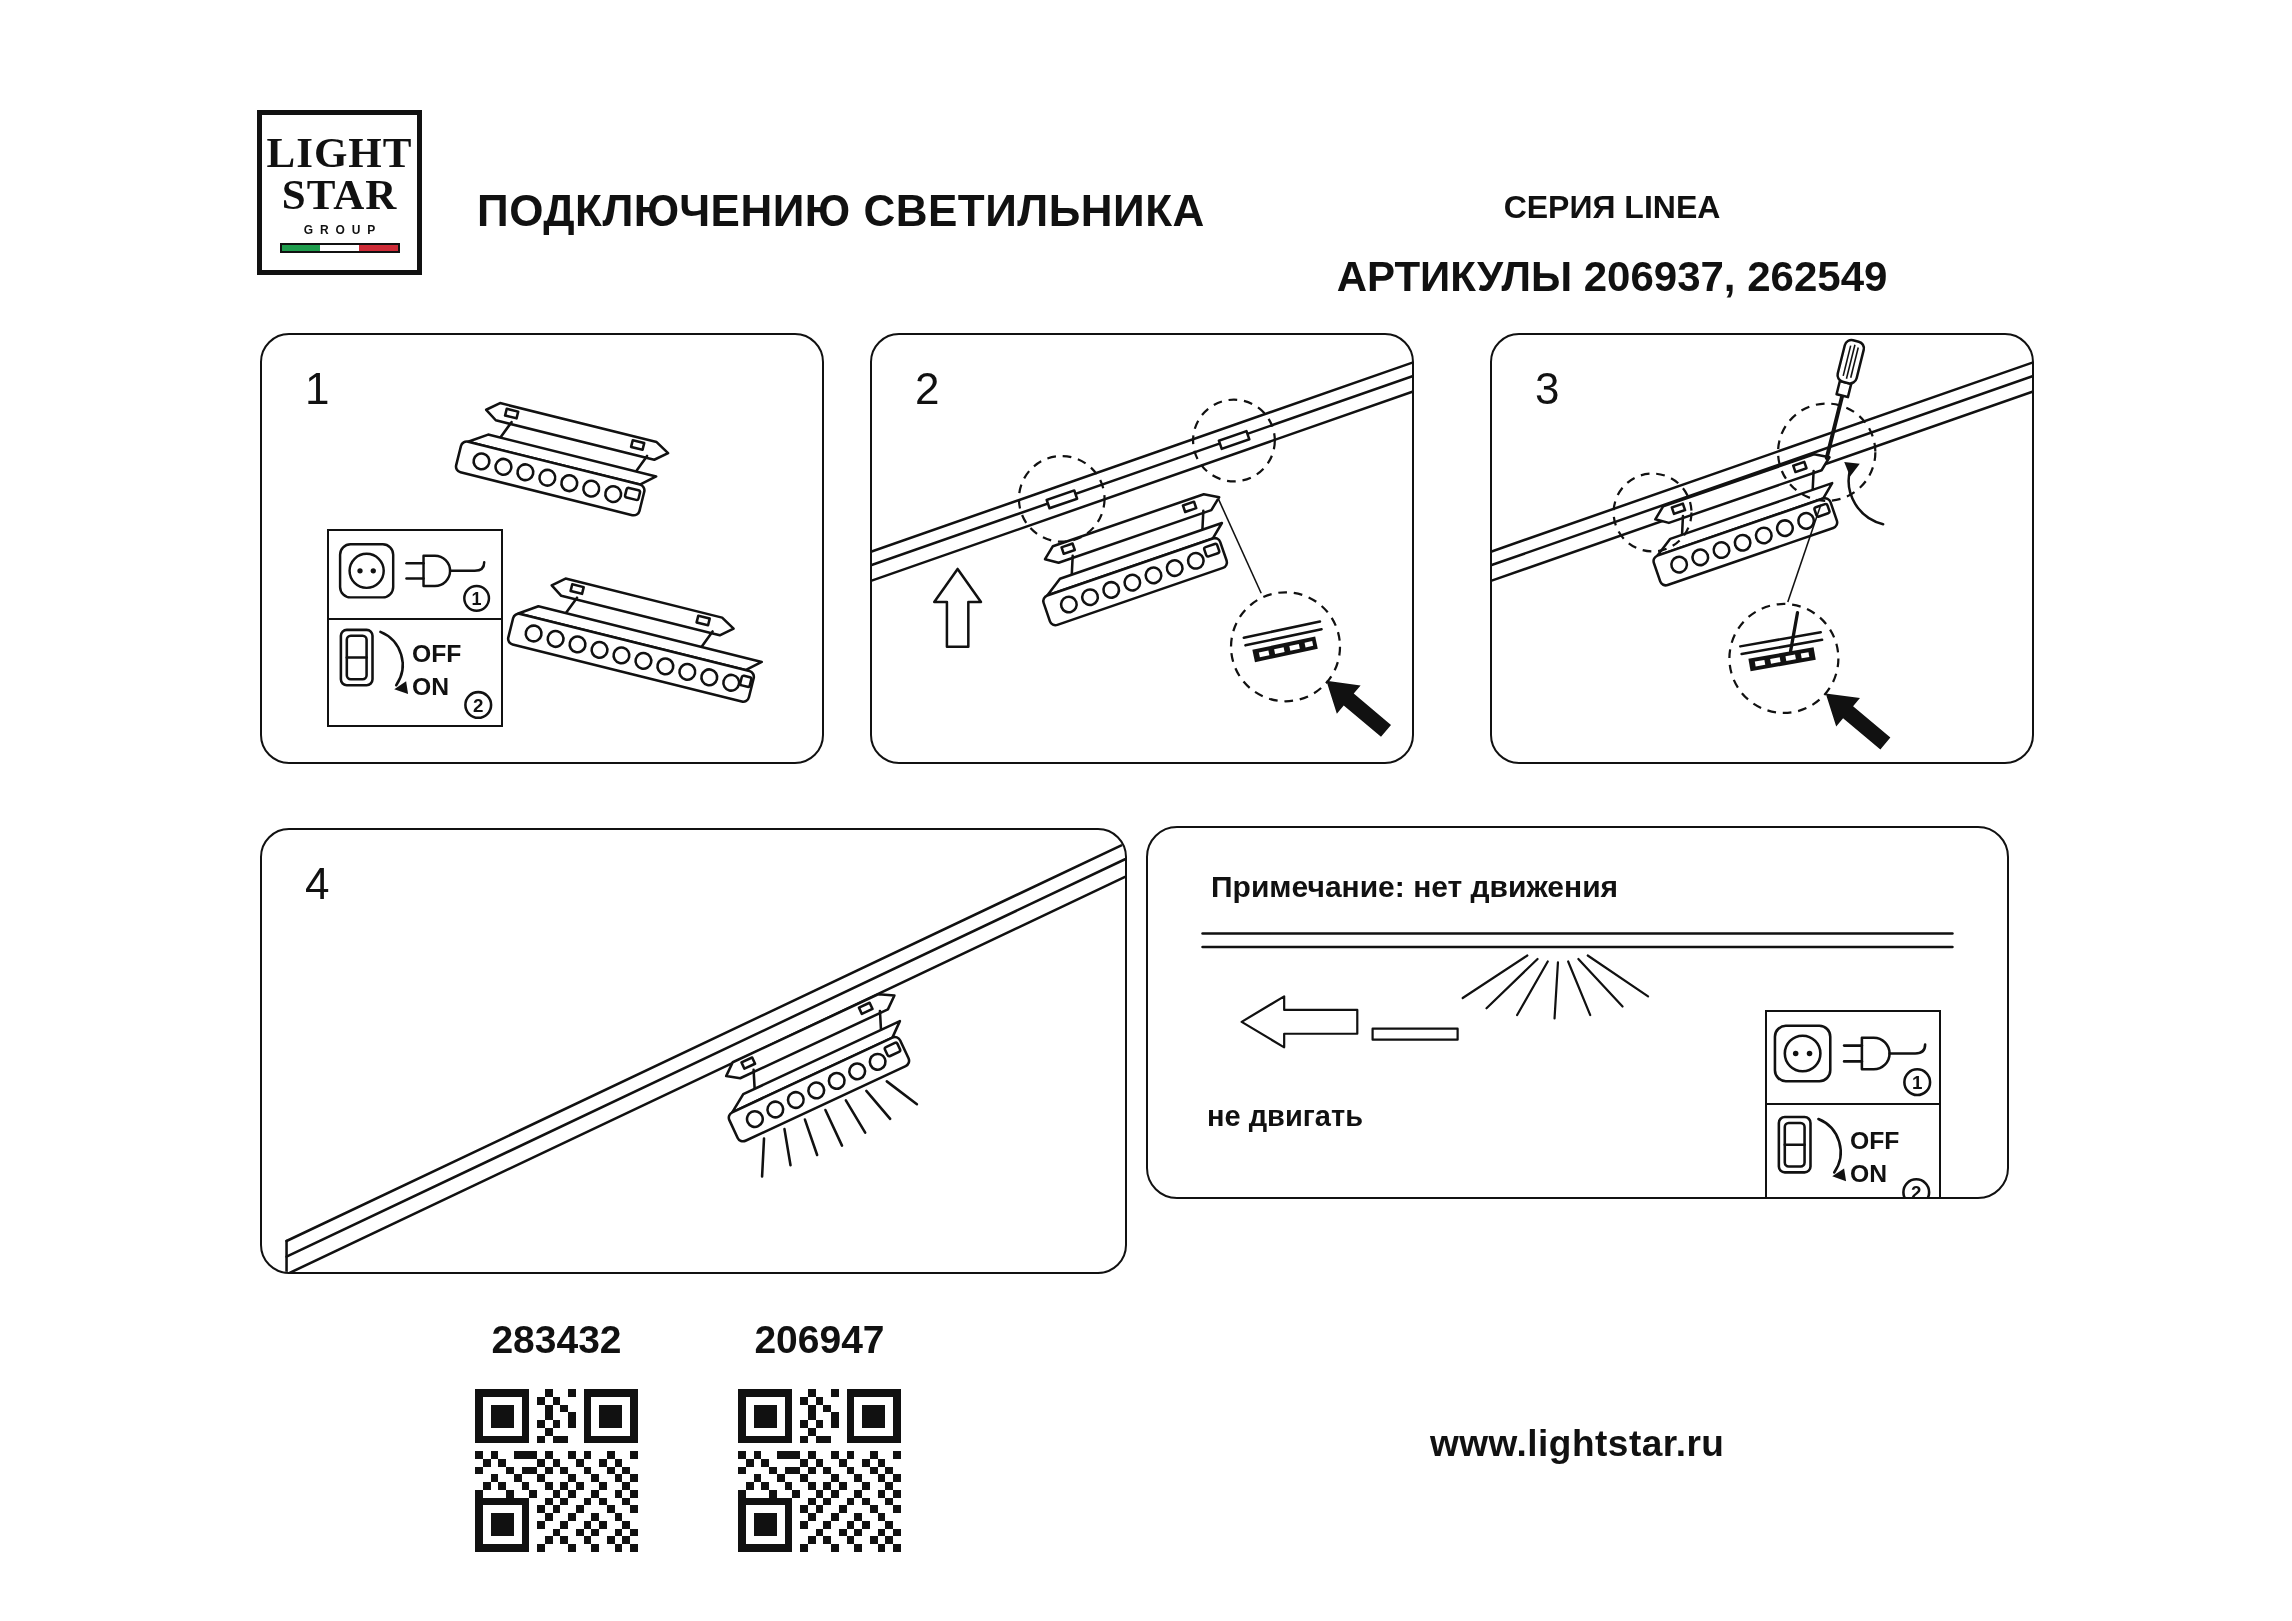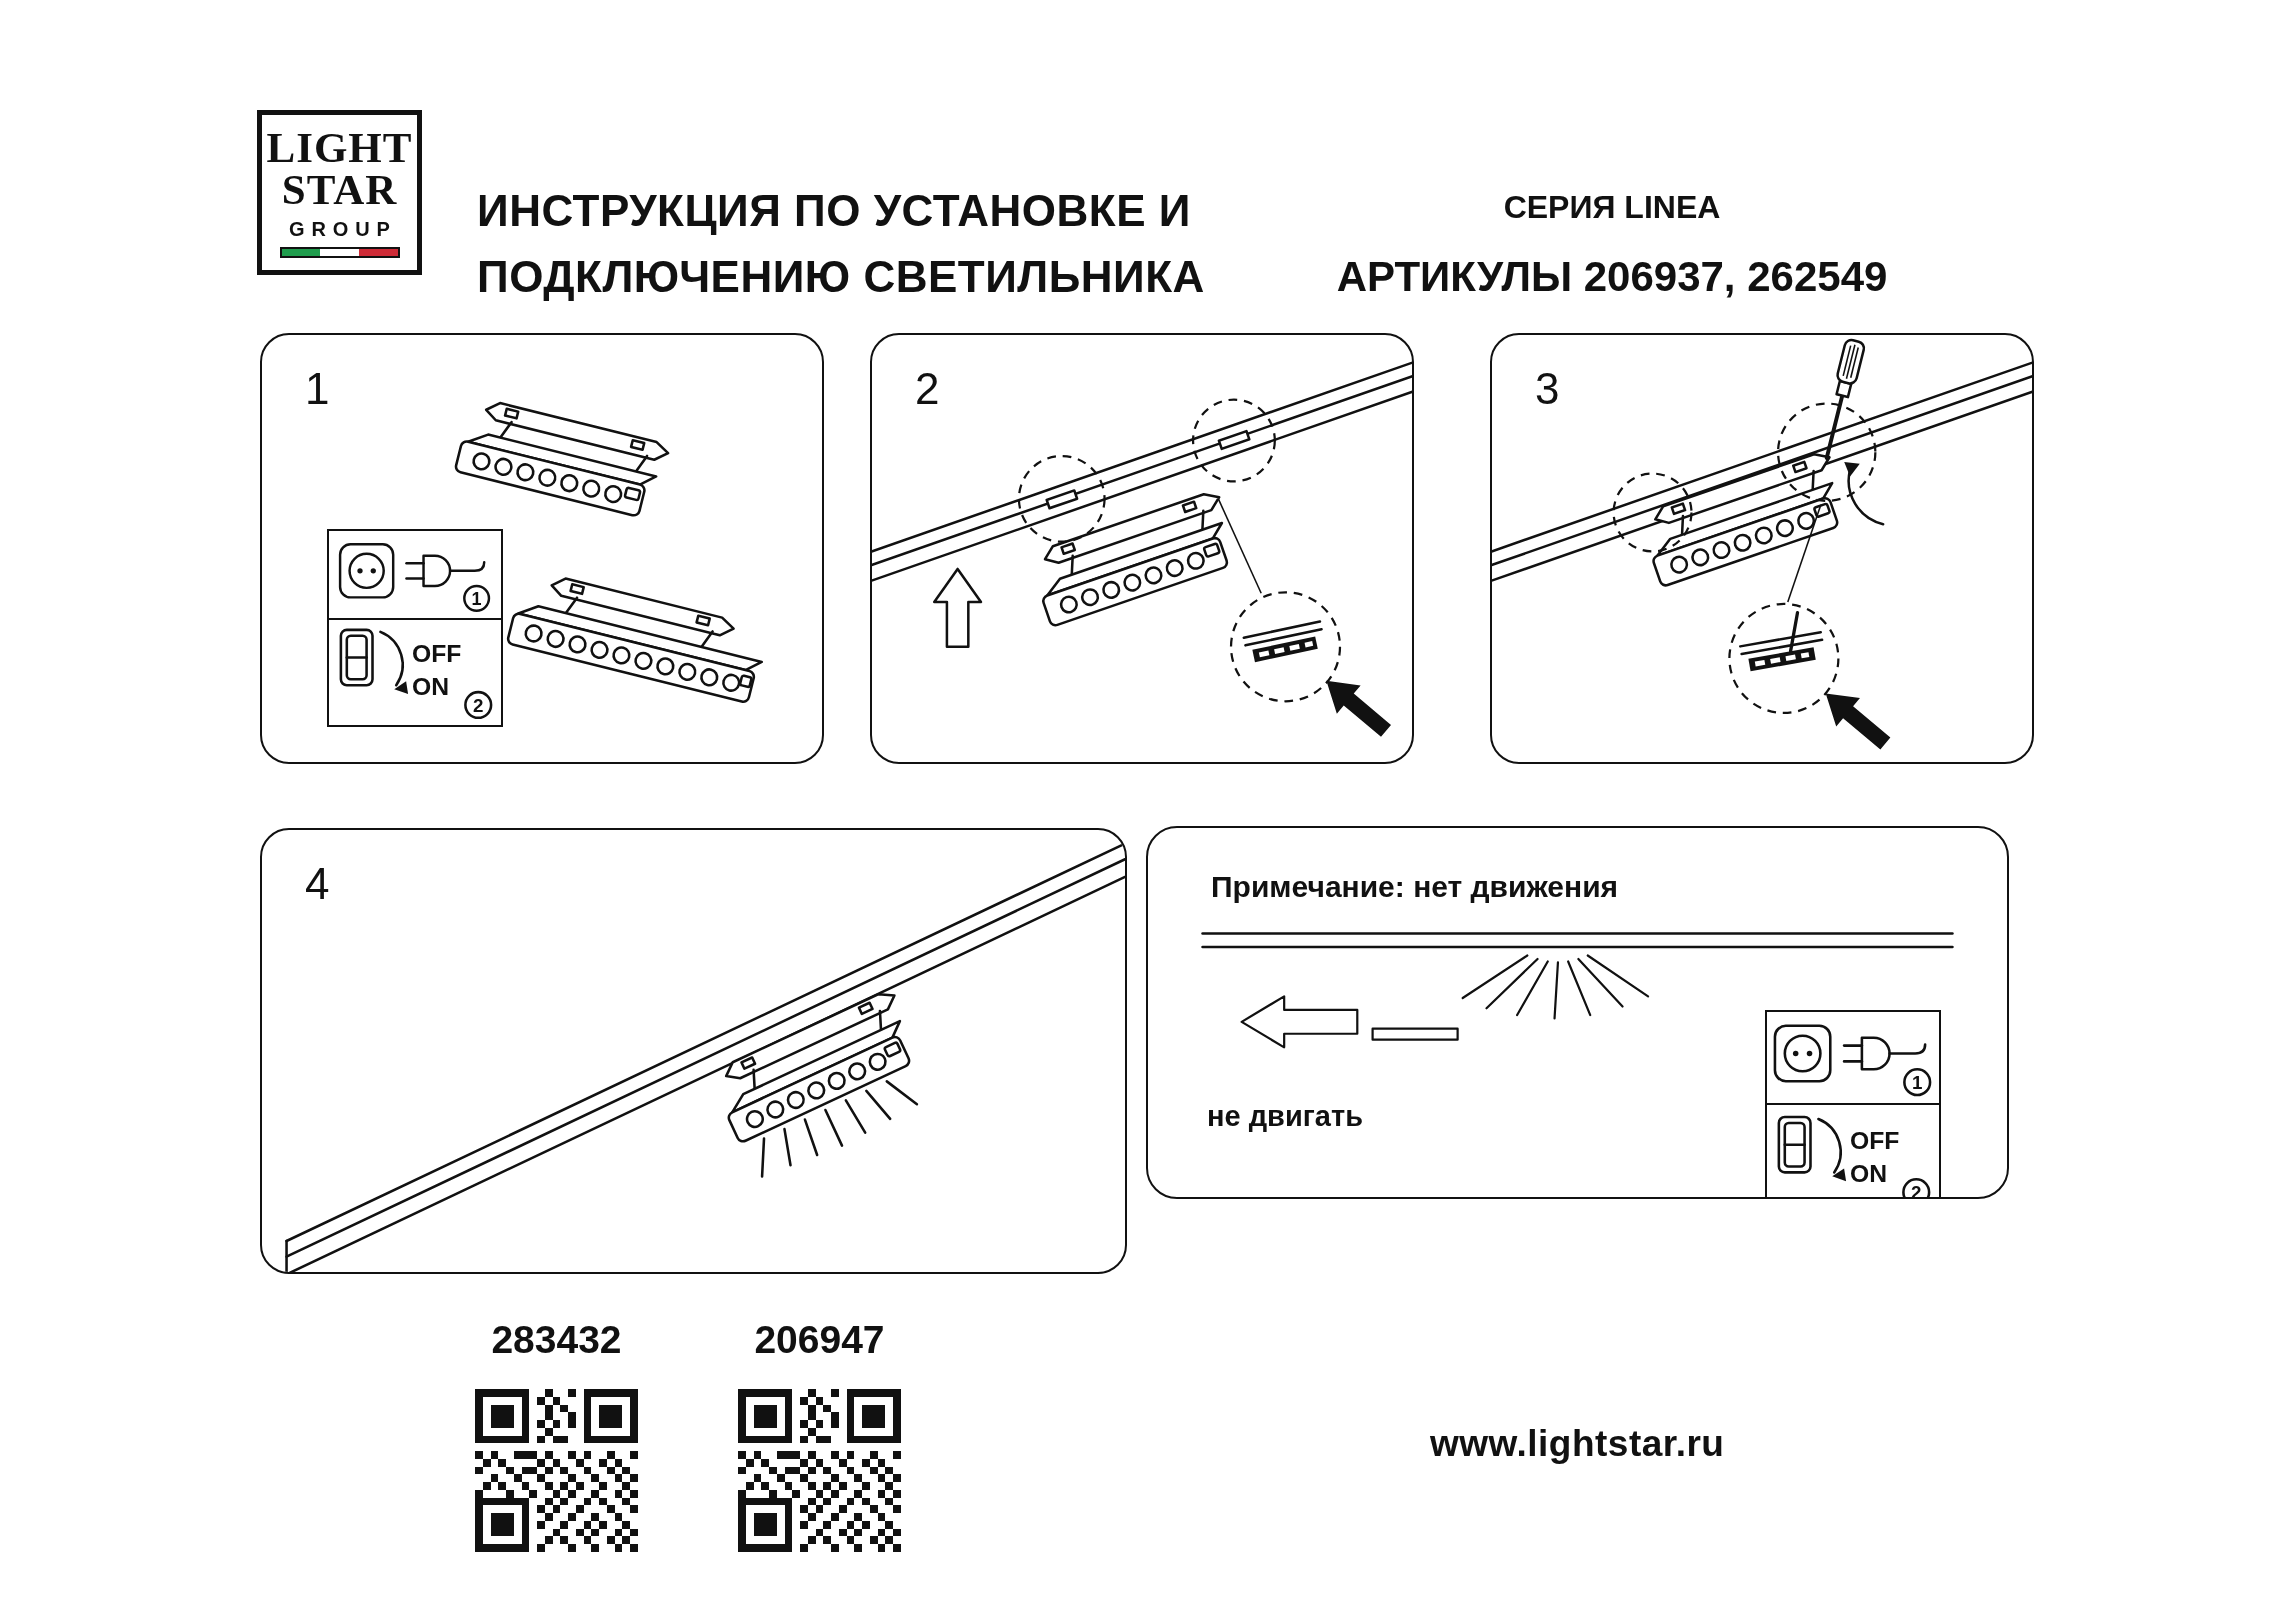--- a/index.html
+++ b/index.html
@@ -10,21 +10,21 @@
   }
   .abs { position:absolute; }
 
   
   .logo {
     left:257px; top:110px; width:165px; height:165px;
     border:5.9px solid #111; display:flex; flex-direction:column;
     align-items:center; justify-content:center;
   }
   .logo-word { font-family:"Liberation Serif", serif; font-weight:700; font-size:43px; line-height:0.98; letter-spacing:1px; }
-  .logo-group { font-size:20px; letter-spacing:6.9px; font-weight:600; margin-top:6.9px; margin-right:-6.9px; }
+  .logo-group { font-size:12px; letter-spacing:6.9px; font-weight:600; margin-top:6.9px; margin-right:-6.9px; }
   .logo-flag { width:120px; height:10.8px; border:2px solid #111; display:flex; margin-top:5.9px; }
   .logo-flag span { flex:1; }
 
   .title { left:477px; top:178px; width:843px; font-size:44px; font-weight:700; line-height:1.5; letter-spacing:0.5px; }
   .series-box { left:1318px; top:189px; width:588px; text-align:center; }
   .series { font-size:32px; font-weight:700;text-align:center; }
   .articles { font-size:42px; font-weight:700; margin-top:27.4px; }
 
   
   .panel { position:absolute; border:2.9px solid #111; border-radius:29px; background:#fff; overflow:hidden; }
@@ -125,21 +125,20 @@
     <div class="logo-word">STAR</div>
     <div class="logo-group">GROUP</div>
     <div class="logo-flag">
       <span style="background:#1f9d4d"></span>
         <span style="background:#ffffff"></span>
         <span style="background:#ce2b37"></span>
     </div>
   </div>
 
   <div class="abs title">
-    <div>ИНСТРУКЦИЯ ПО УСТАНОВКЕ И</div>
     <div>ПОДКЛЮЧЕНИЮ СВЕТИЛЬНИКА</div>
   </div>
 
   <div class="abs series-box">
     <div class="series">СЕРИЯ LINEA</div>
     <div class="articles">АРТИКУЛЫ 206937, 262549</div>
   </div>
 
   <div class="panel p1">
     <svg class="panel-art" viewBox="0 0 569 434">

